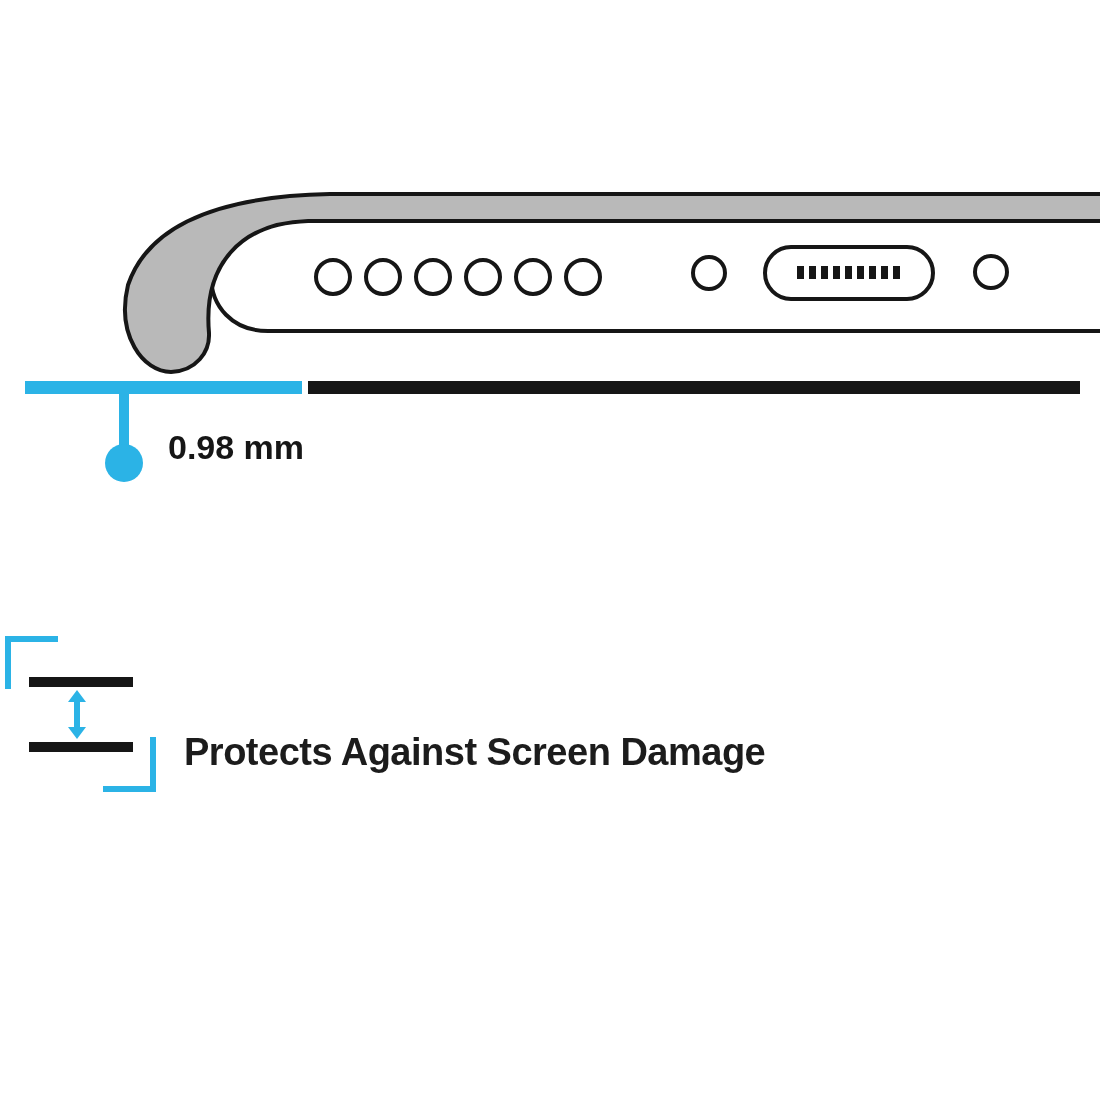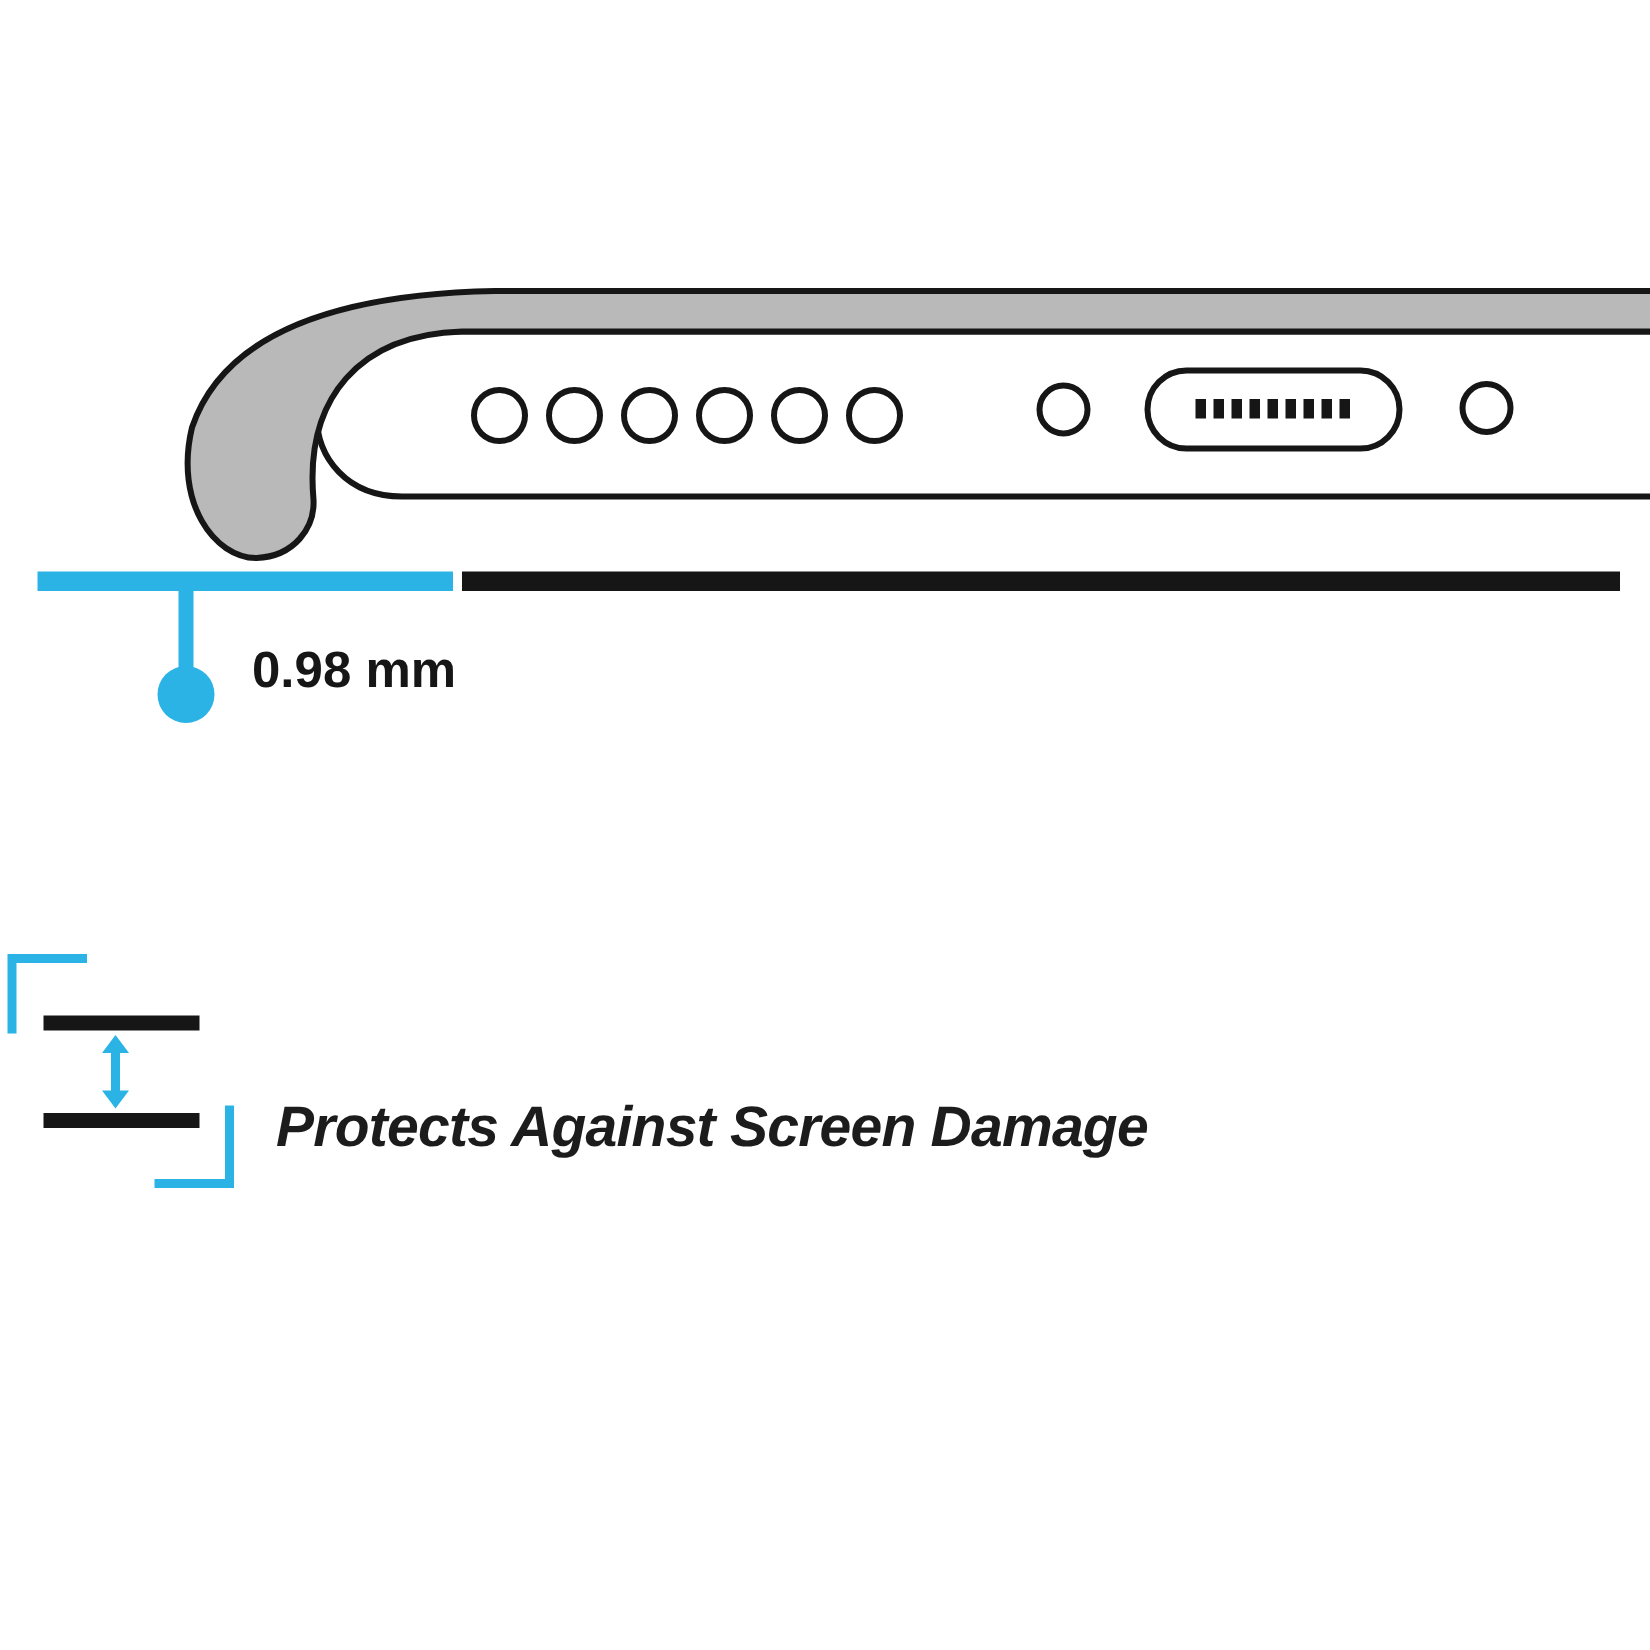--- a/index.html
+++ b/index.html
@@ -40,21 +40,20 @@
     white-space: nowrap;
   }
   .feature-subtitle {
     left: 184px;
     top: 731px;
     font-size: 38px;
     font-weight: bold;
     color: #1c1c1c;
     letter-spacing: -0.5px;
     white-space: nowrap;
-    font-style: italic;
   }
 </style>
 </head>
 <body>
 
 <div class="canvas">
 
   <svg class="illustration" width="1100" height="1100" viewBox="0 0 1100 1100">
 
     <g>

